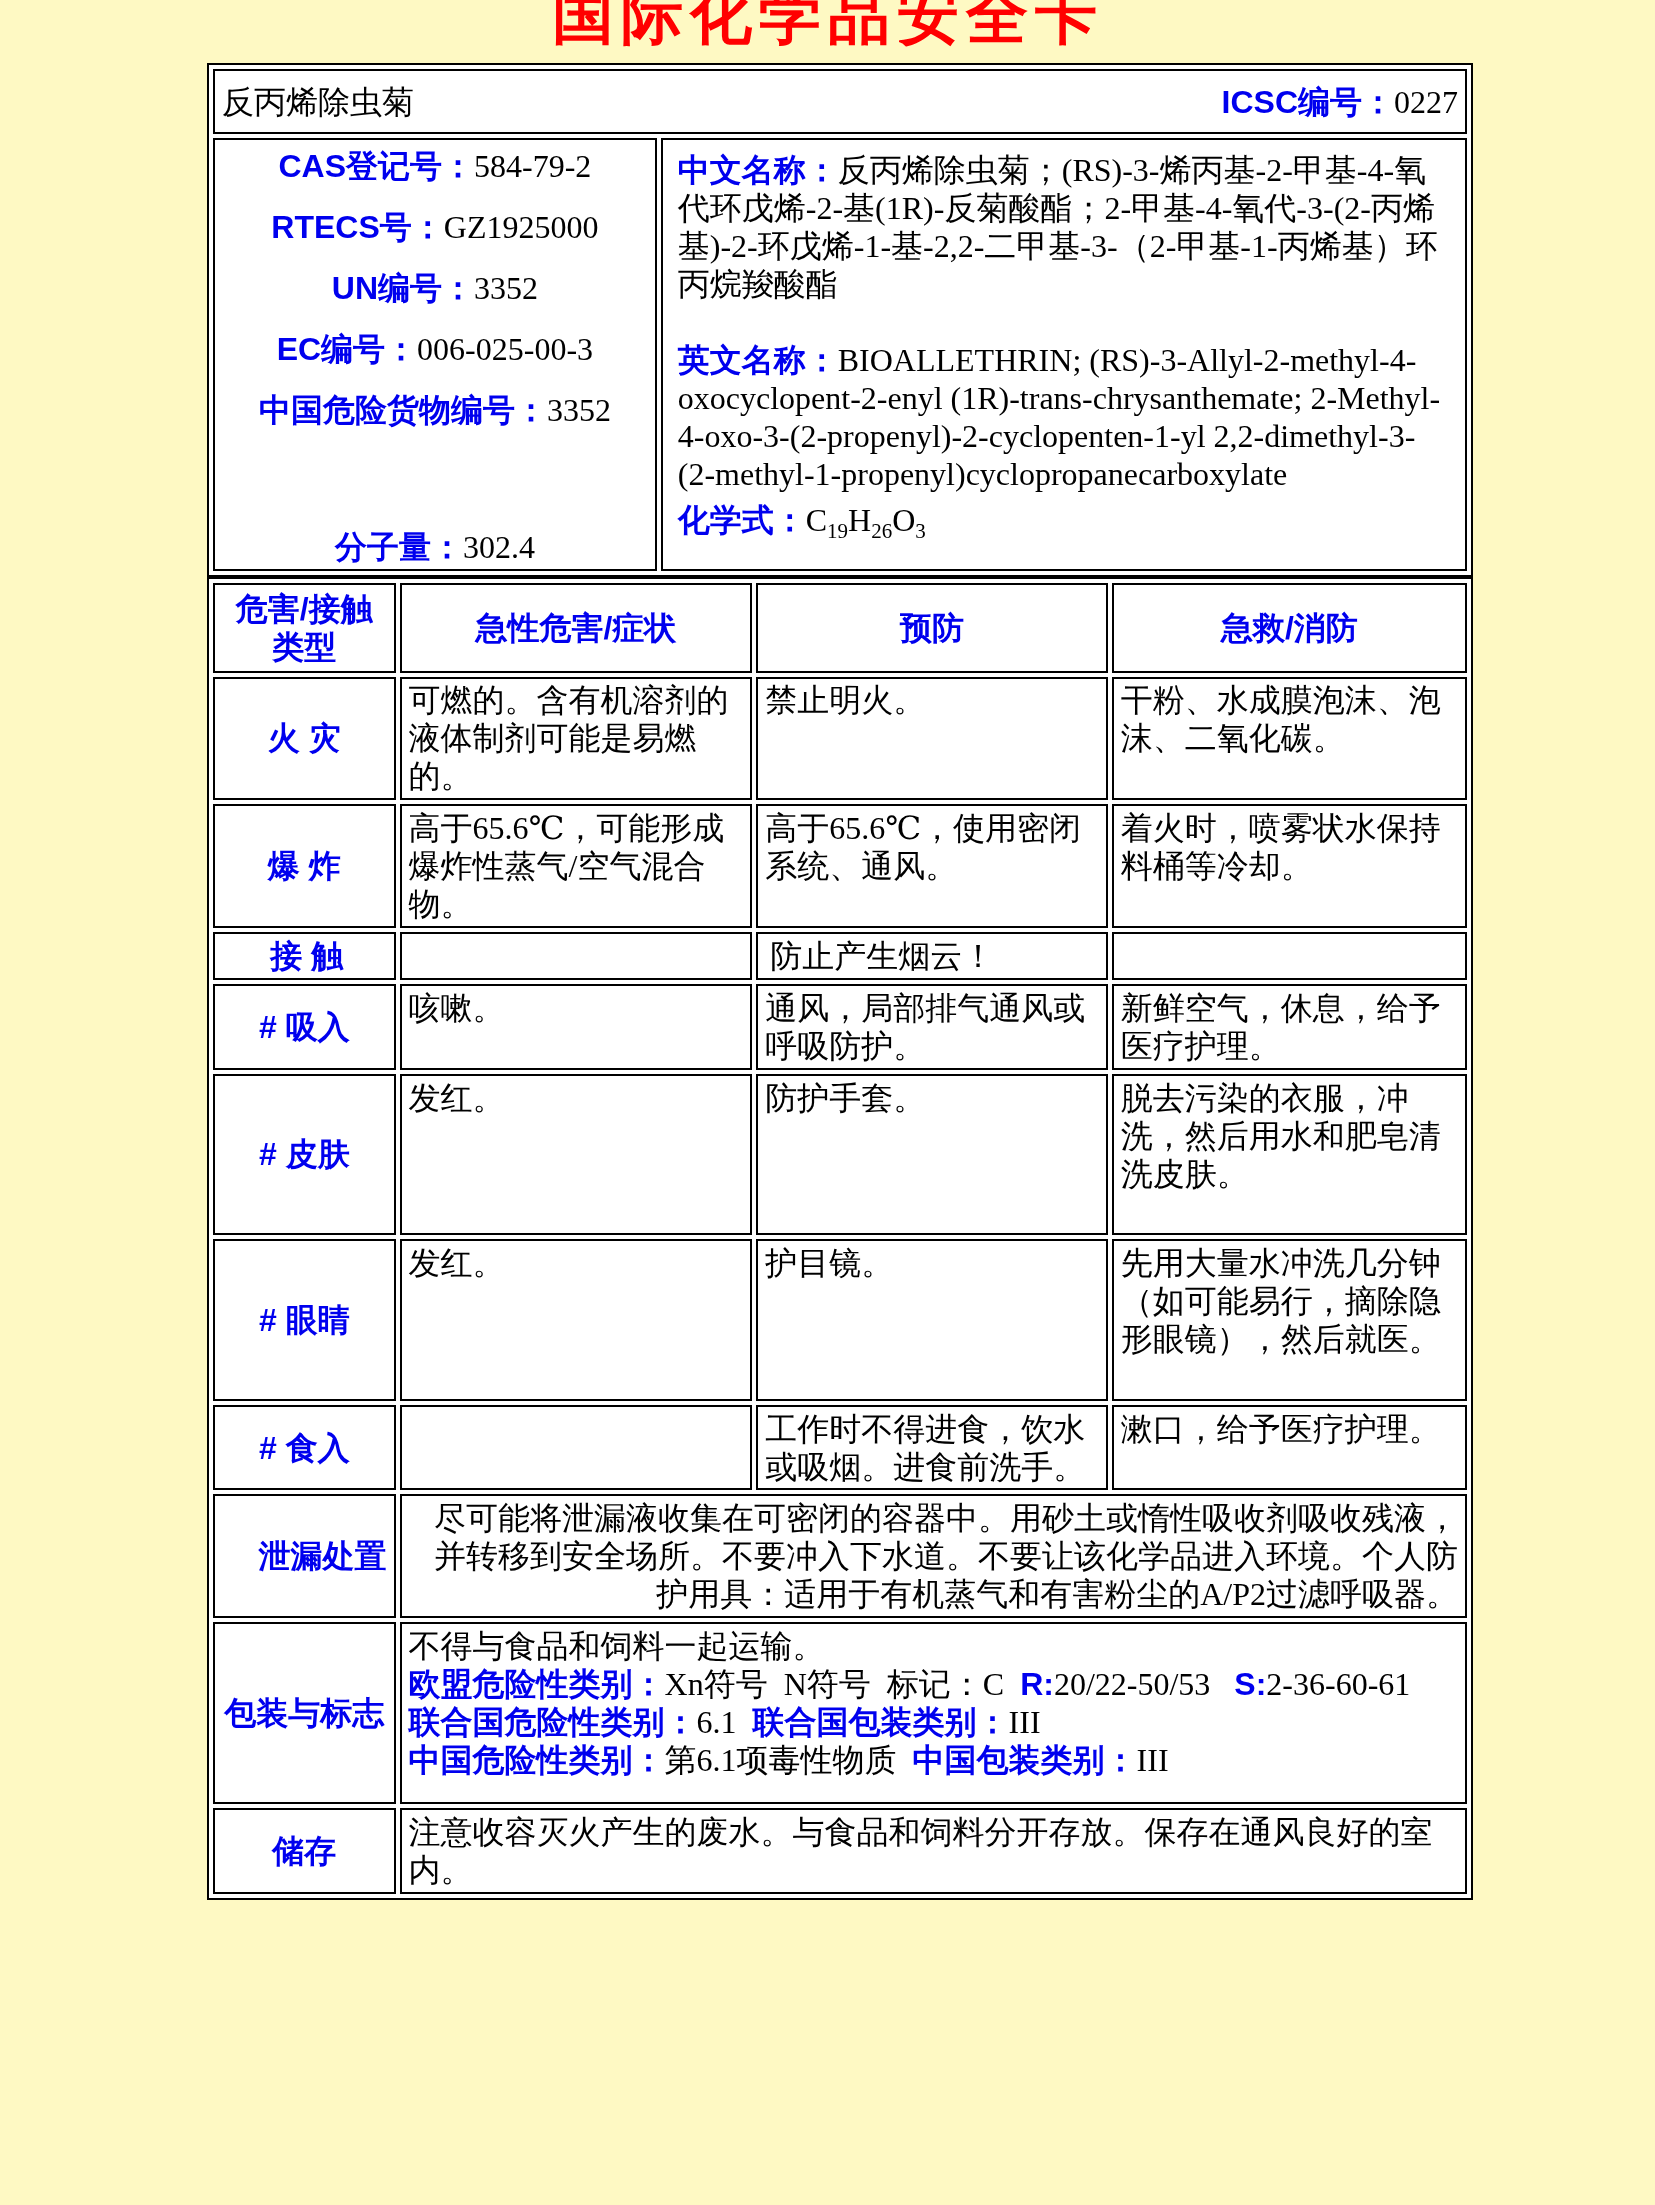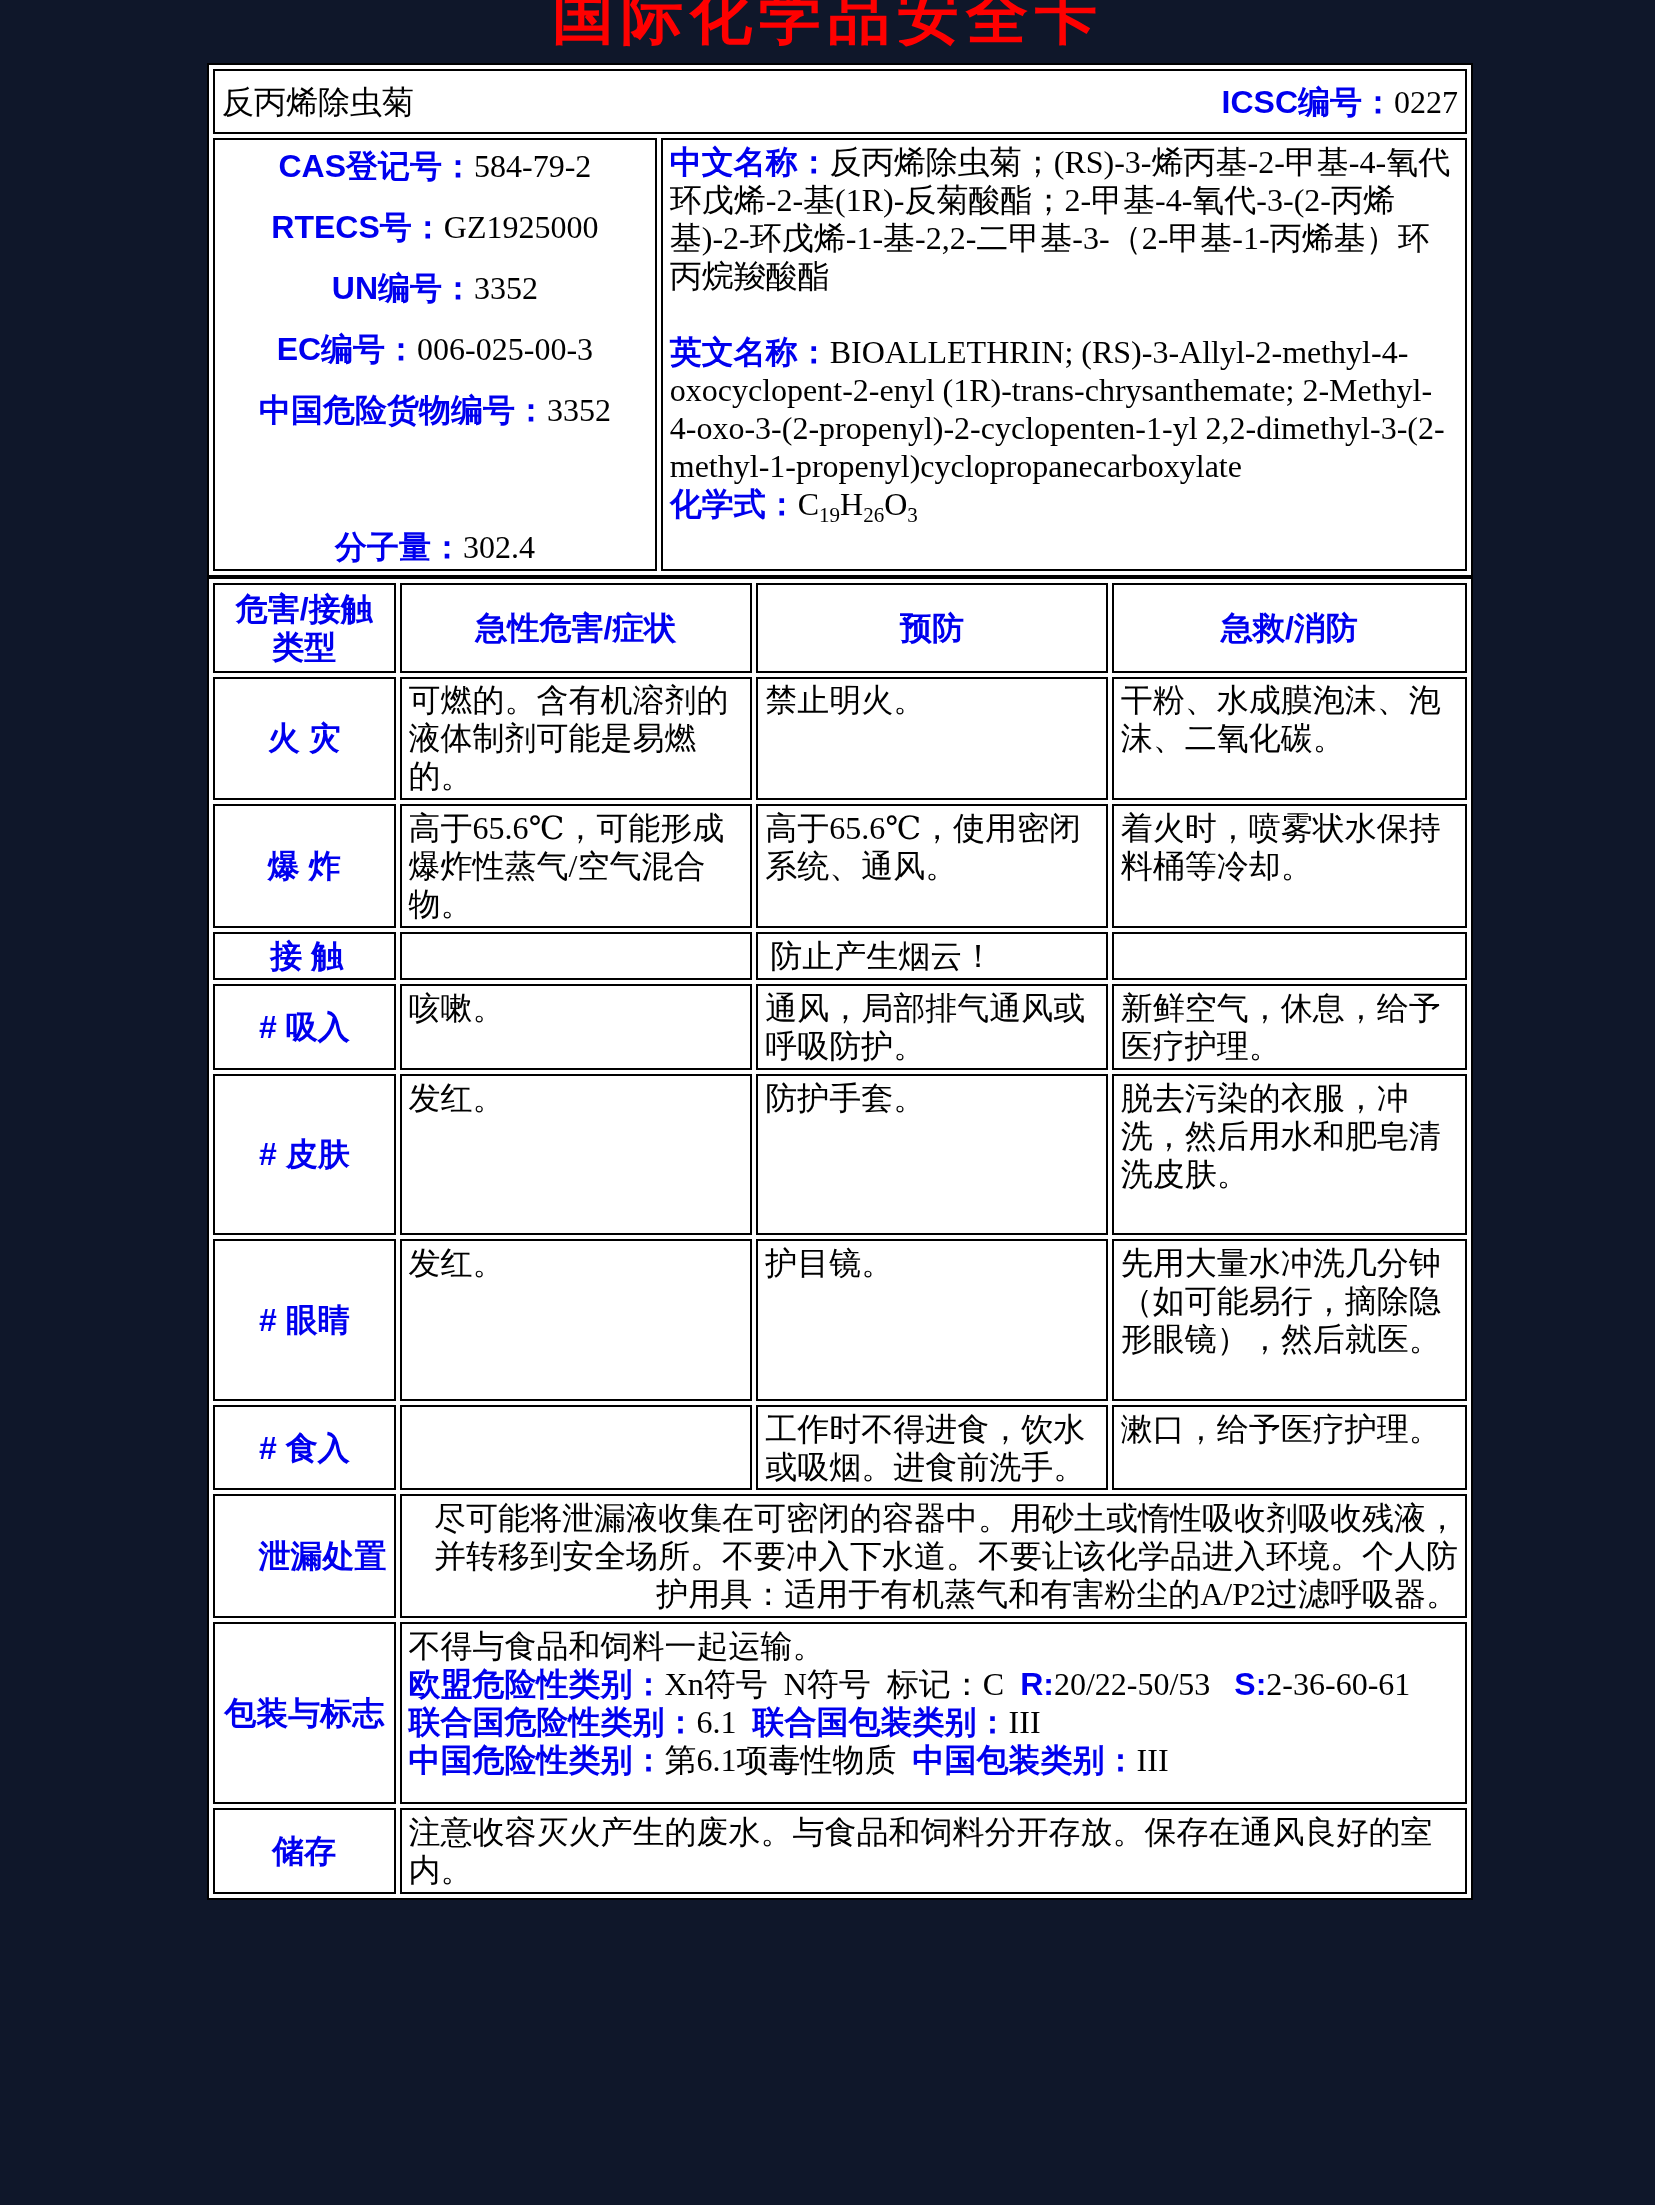--- a/index.html
+++ b/index.html
@@ -6,21 +6,21 @@
   html, body { margin: 0; padding: 0; background: #ffffff; }
   body {
     width: 1656px; height: 2205px;
     font-family: "Liberation Serif", "DejaVu Serif", serif;
     color: var(--text-black, #000);
   }
   .page {
     position: relative;
     width: 1656px; height: 2205px;
     overflow: hidden;
-    background: #0f172a;
+    background: #fef9c3;
   }
   .doc-title {
     position: absolute;
     top: -15.5px; left: 0;
     width: 100%;
     text-align: center;
     color: var(--title-red, #f00);
     font-size: 62px;
     font-weight: bold;
     letter-spacing: 7px;
@@ -54,21 +54,21 @@
     color: var(--label-blue, #0000EE);
     font-weight: bold;
     font-family: "Liberation Sans", "DejaVu Sans", sans-serif;
   }
   
   .name-row-cell { height: 65px; vertical-align: middle !important; }
   .name-row-flex { display: flex; justify-content: space-between; align-items: center; }
   .ids-wrap { display: flex; flex-direction: column; min-height: 423px; padding-top: 4.2px; text-align: center; }
   .ids { display: flex; flex-direction: column; gap: 23px; }
   .mw-line { margin-top: auto; }
-  .names-cell p { margin: 0; }
+  .names-cell p { margin: 8px; }
   .en-name { margin-top: 38px !important; }
   sub { font-size: 21px; line-height: 0; }
   
   .label-cell {
     vertical-align: middle !important;
     text-align: center;
     color: var(--label-blue, #0000EE);
     font-weight: bold;
     font-family: "Liberation Sans", "DejaVu Sans", sans-serif;
     white-space: pre-line;

